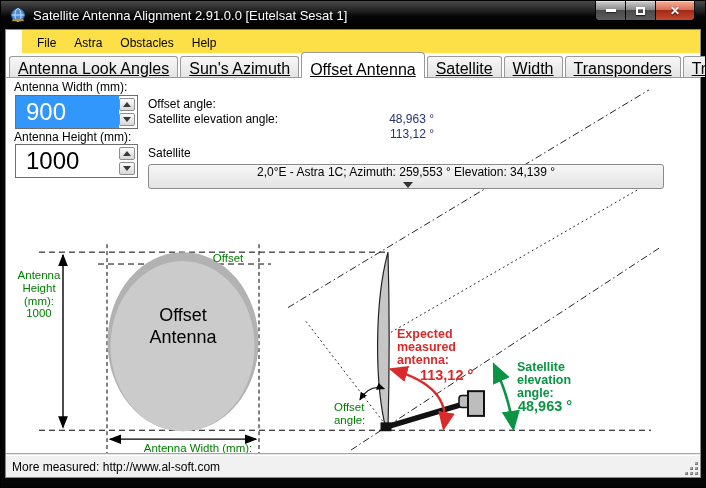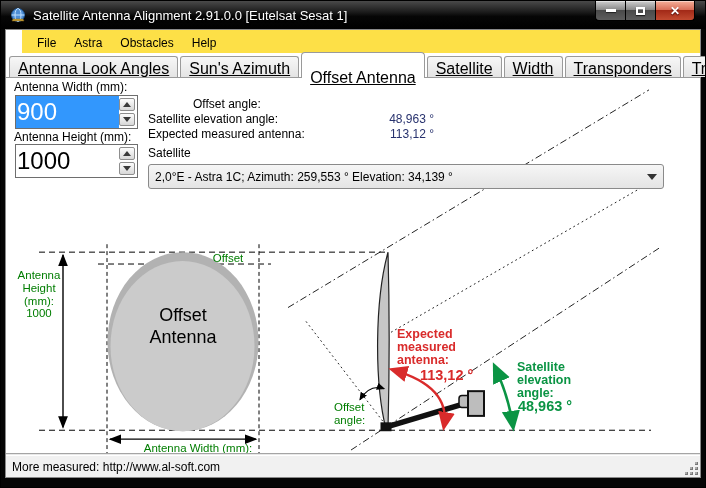--- a/index.html
+++ b/index.html
@@ -36,36 +36,36 @@
 
   .menubar { height:23px; background:#fde047; display:flex; align-items:flex-end;
              padding-left:6px; flex:0 0 auto;margin-left:16px; }
   .menu-item { font-size:12px; color:#000; padding:3px 9px; }
 
   .tabbar { height:24px; display:flex; align-items:flex-end; padding-left:3px;
             flex:0 0 auto; position:relative; z-index:2; }
   .tab { font-size:16px; color:#000; border:1px solid #9a9a9a; border-bottom:none;
          border-radius:3px 3px 0 0; padding:3px 8px 3px 8px; margin-right:2px;
          background:linear-gradient(#f7f7f7, #e4e4e4); height:21px; white-space:nowrap;text-decoration:underline; }
-  .tab.active { background:#fff; height:26px; padding-top:16px; margin-bottom:-1px;
+  .tab.active { background:#fff; height:26px; padding-top:8px; margin-bottom:-1px;
                 border-radius:4px 4px 0 0; position:relative; z-index:3; }
 
   .content { flex:1 1 auto; position:relative; background:#fff;
              border-top:1px solid #9a9a9a; z-index:1; overflow:hidden; }
 
   .diagram-svg { position:absolute; left:0; top:0; width:100%; height:100%; }
 
   
   .field-label { position:absolute; font-size:12px; color:#000; white-space:nowrap; }
 
   .spin-field { position:absolute; width:123px; height:34px; background:#fff;
                 border:1px solid #6e6e6e; display:flex; }
   .spin-field input { flex:1 1 auto; width:80px; border:none; outline:none;
                 font-size:24px; font-family:"Liberation Sans", sans-serif;
-                padding:0 1px; color:#000; background:#fff; }
+                padding:0 10px; color:#000; background:#fff; }
   .spin-field input.selected { background:#3297FD; color:#fff; }
   .spin-col { flex:0 0 18px; display:flex; flex-direction:column; justify-content:center;
               gap:2px; padding-right:2px; }
   .spin-btn { height:13px; border:1px solid #8e8e8e; border-radius:2px;
               background:linear-gradient(#fdfdfd, #d8d8d8); display:flex;
               align-items:center; justify-content:center; }
   .tri-up { width:0; height:0; border-left:4px solid transparent; border-right:4px solid transparent;
             border-bottom:5px solid #3a3a3a; }
   .tri-down { width:0; height:0; border-left:4px solid transparent; border-right:4px solid transparent;
               border-top:5px solid #3a3a3a; }
@@ -235,28 +235,27 @@
         <div class="spin-col">
           <div class="spin-btn">
             <span class="tri-up"></span>
           </div>
           <div class="spin-btn">
             <span class="tri-down"></span>
           </div>
         </div>
       </div>
 
-      <div class="readout-label" style="left:142px; top:19px;margin-left:45px;">Offset angle:</div>
+      <div class="readout-label" style="left:142px; top:19px;">Offset angle:</div>
       <div class="readout-label" style="left:142px; top:34px;text-align:right;">Satellite elevation angle:</div>
       <div class="readout-value" style="left:278px; top:34px;">48,963 °</div>
-      <div class="readout-label" style="left:142px; top:49px;">Expected measured antenna:</div>
       <div class="readout-value" style="left:278px; top:49px;">113,12 °</div>
 
       <div class="field-label" style="left:142px; top:68px;">Satellite</div>
-      <div class="combo" style="left:142px; top:86px;">
+      <div class="combo" style="left:142px; top:86px;flex-direction:column;">
         <div class="combo-text">2,0°E - Astra 1C;  Azimuth: 259,553 ° Elevation: 34,139 °</div>
         <div class="combo-arrow"></div>
       </div>
 
     </div>
 
     <div class="status-divider"></div>
 
     <div class="statusbar">
       <span class="status-text">More measured: http://www.al-soft.com</span>

